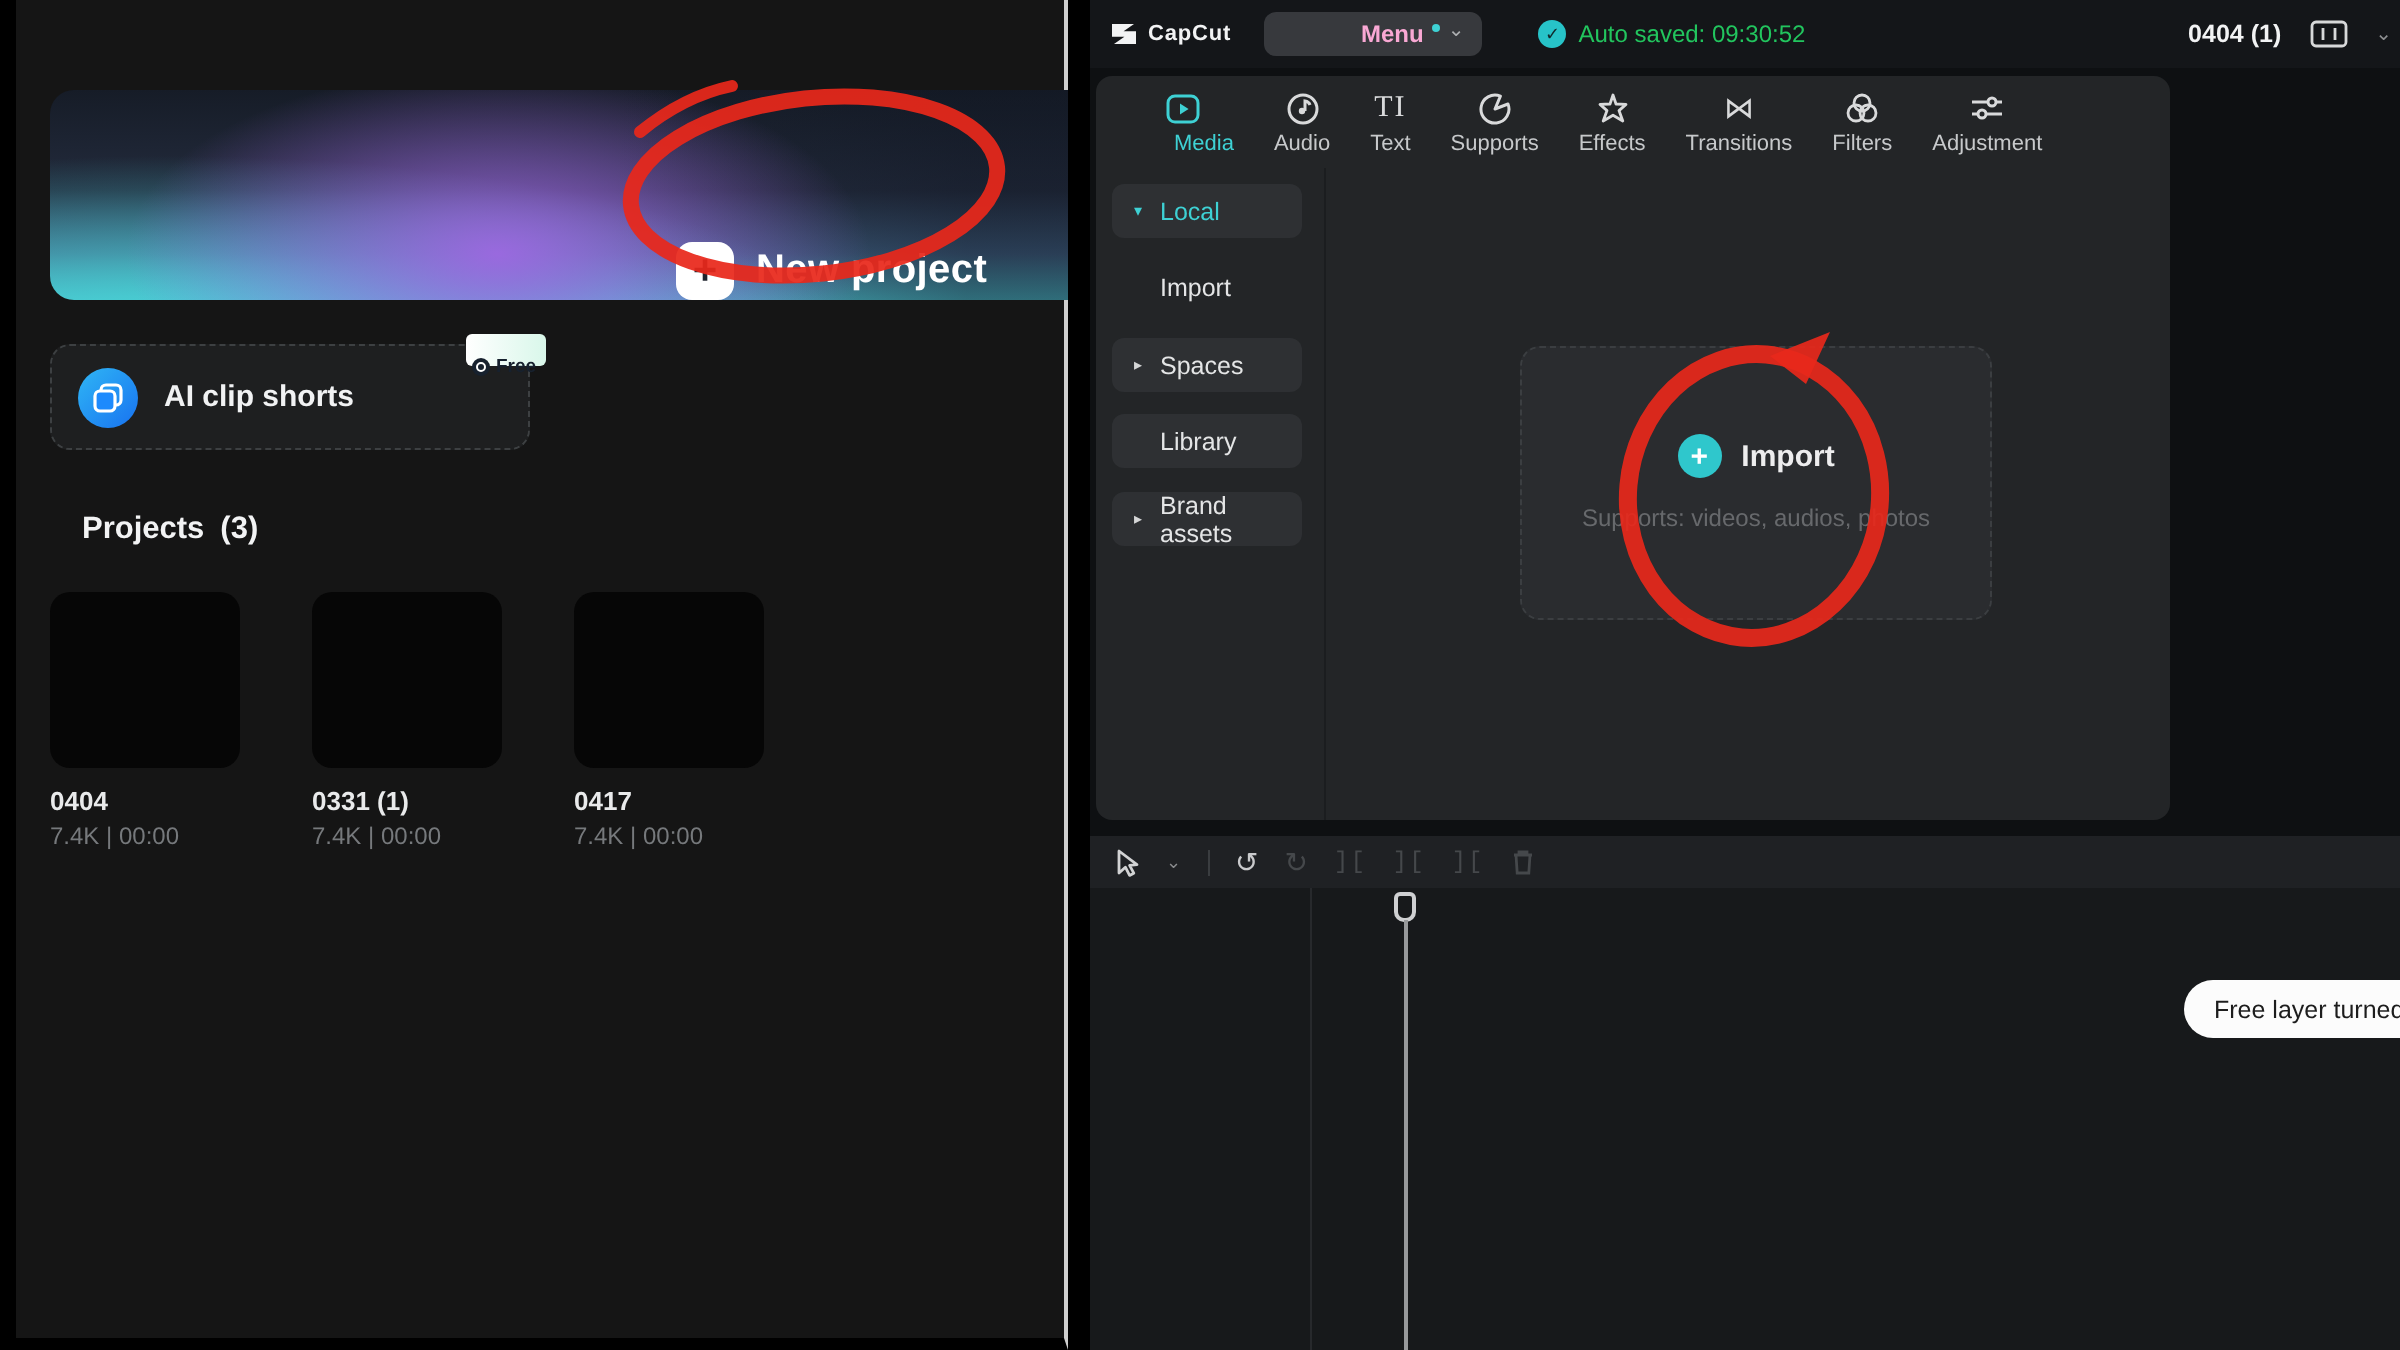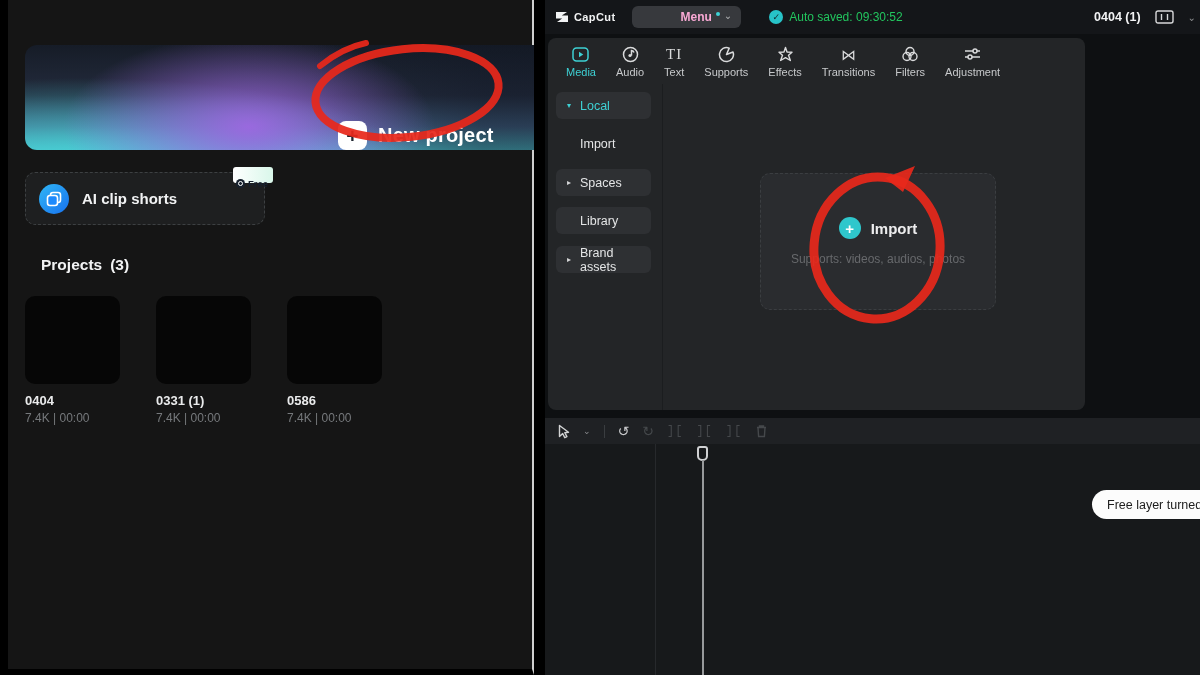--- a/index.html
+++ b/index.html
@@ -62,21 +62,21 @@
   #topbar-right { margin-left:auto; display:flex; align-items:center; gap:14px; padding-right:4px; }
   #topbar-right .title { color:#f2f3f4; font-size:12.5px; font-weight:bold; }
   #topbar-right .edge-chev { color:#8d8f91; font-size:10px; }
 
   #media-panel { position:absolute; left:3px; top:38px; width:537px; height:372px; background:#232527; border-radius:8px; overflow:hidden; }
   #tabbar { display:flex; align-items:flex-start; padding:7px 0 0 8px; height:46px; }
   .tab { display:flex; flex-direction:column; align-items:center; gap:3px; padding:0 10px; cursor:pointer; }
   .tab .ic { height:18px; display:flex; align-items:center; justify-content:center; color:#d9dadb; font-size:15px; }
   .tab .lb { font-size:11px; color:#c7c9cb; }
   .tab.active .ic, .tab.active .ic svg { color:#3ed1d4; }
-  .tab.active .lb { color:#3ed1d4; }
+  .tab.active .lb { color:#3ed1d4;margin-left:21px; }
   .tab .glyph { font-size:15px; line-height:1; }
   .tab .glyph.ti { font-family:"Liberation Serif","DejaVu Serif",serif; font-size:15px; letter-spacing:1px; }
 
   #media-body { position:absolute; left:0; top:46px; right:0; bottom:0; display:flex; }
   #media-sidebar { width:115px; border-right:1px solid #1b1d1f; padding-top:8px; }
   .side-item { position:relative; width:95px; height:27px; margin:0 0 11px 8px; border-radius:6px;
     display:flex; align-items:center; cursor:pointer; }
   .side-item.pill { background:#2e3033; }
   .side-item .arrow { position:absolute; left:11px; font-size:8px; color:#d5d6d7; }
   .side-item .arrow.teal { color:#3ed1d4; }
@@ -161,21 +161,21 @@
       <div class="nm">0404</div>
       <div class="mt">7.4K | 00:00</div>
     </div>
     <div class="proj" style="left:148px">
       <div class="thumb"></div>
       <div class="nm">0331 (1)</div>
       <div class="mt">7.4K | 00:00</div>
     </div>
     <div class="proj" style="left:279px">
       <div class="thumb"></div>
-      <div class="nm">0586</div>
+      <div class="nm">0417</div>
       <div class="mt">7.4K | 00:00</div>
     </div>
 
     <svg class="annot" style="left:292px; top:36px;" width="216" height="116" viewBox="0 0 216 116">
       <ellipse cx="107" cy="57" rx="92" ry="44" fill="none" stroke="#e8281b" stroke-width="8" stroke-linecap="round" transform="rotate(-6 107 57)" opacity="0.93"></ellipse>
       <path d="M20,30 Q42,12 66,7" fill="none" stroke="#e8281b" stroke-width="6" stroke-linecap="round" opacity="0.93"></path>
     </svg>
   </div>
 
   <div id="right-panel">

